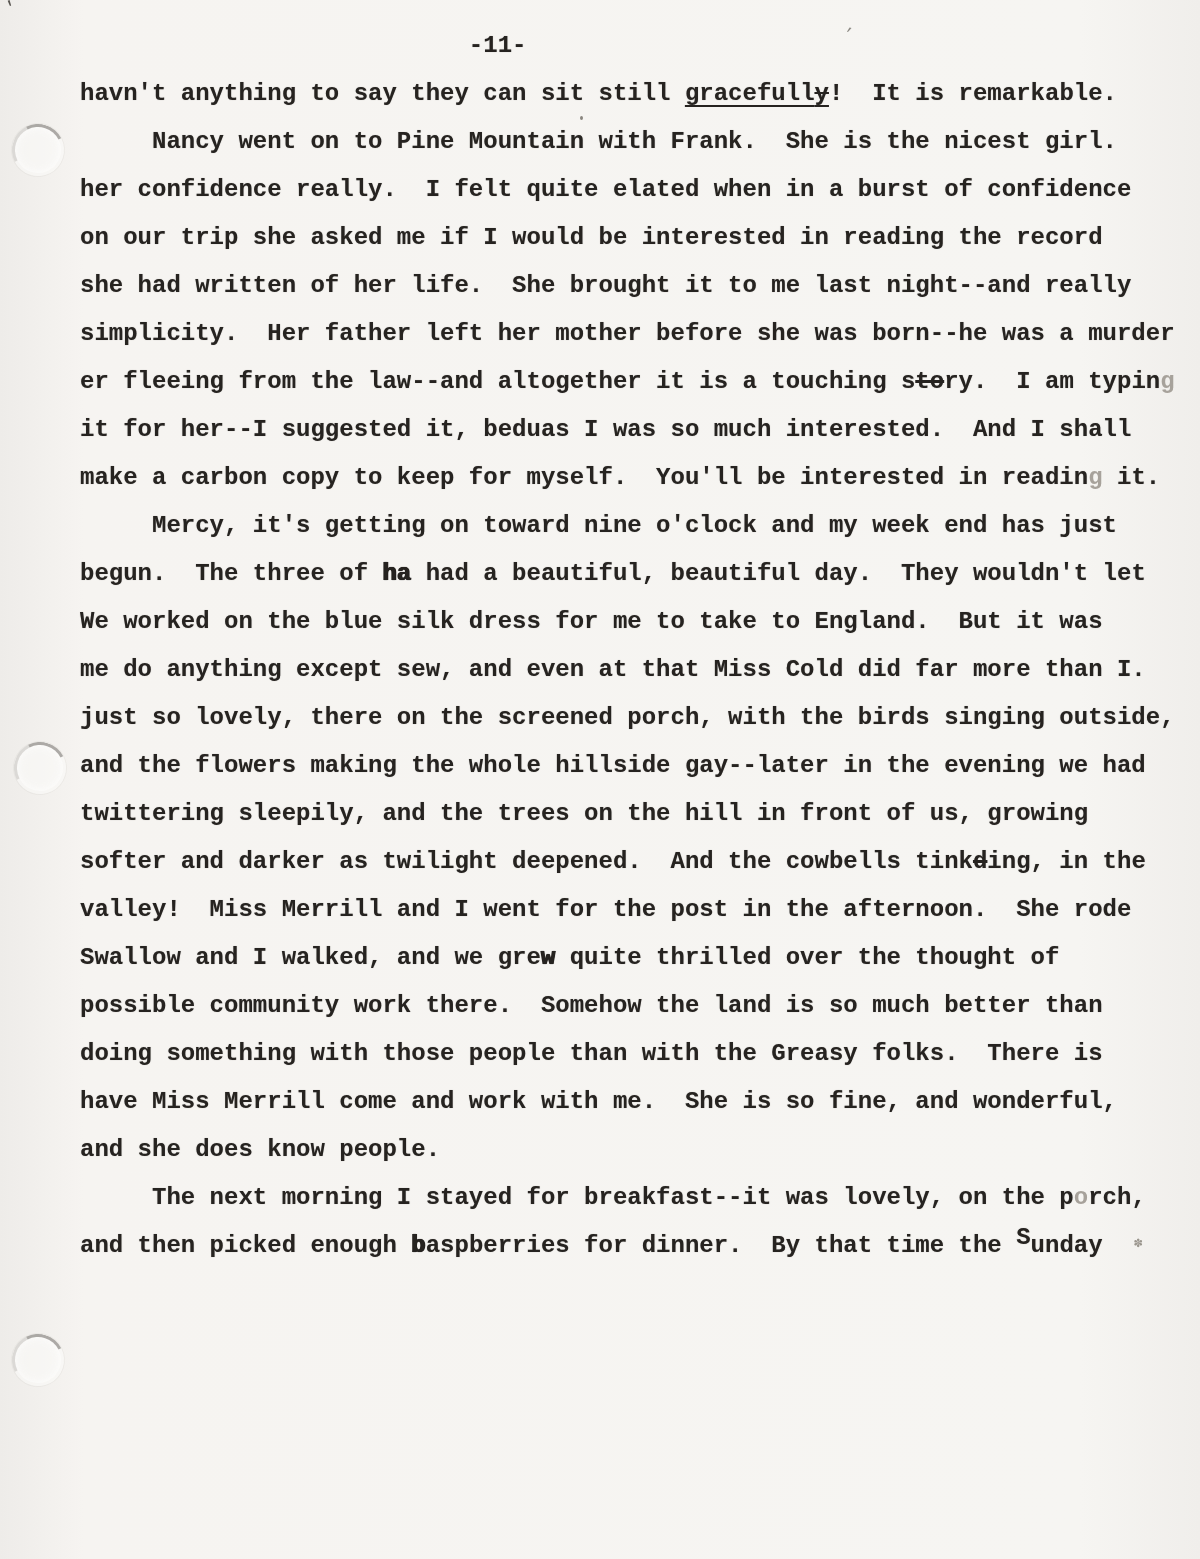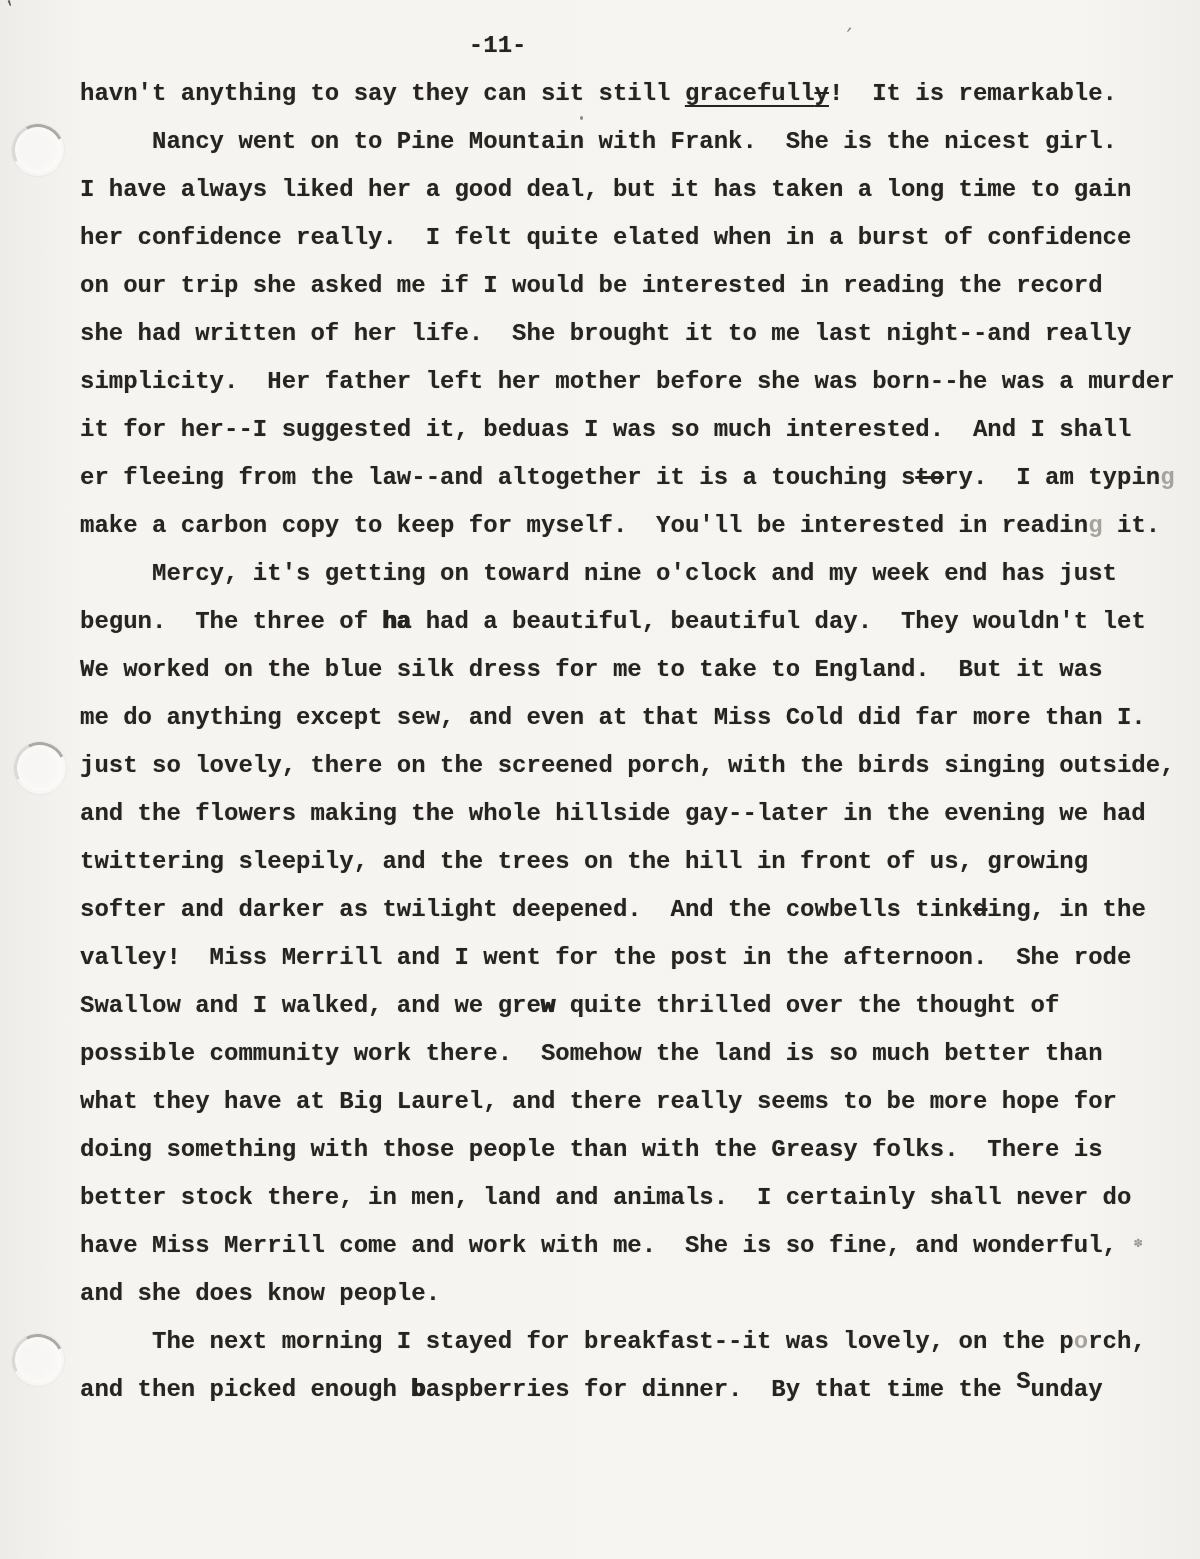--- a/index.html
+++ b/index.html
@@ -85,42 +85,39 @@
   <span class="speck speck-1">'</span>
   <span class="speck speck-2">’</span>
   <span class="speck speck-3">✽</span>
   <div class="speck-dot"></div>
 
   <div class="content">
     <div class="pagenum-line">                           -11-</div>
     <div>
         <div class="line"><span>havn't anything to say they can sit still </span><span class="s-u">gracefull</span><span class="s-u s-o">y</span><span>!  It is remarkable.</span></div>
         <div class="line"><span>     Nancy went on to Pine Mountain with Frank.  She is the nicest girl.</span></div>
-        <div class="line"><span>I have always liked her a good deal, but it has taken a long time to gain</span></div>
         <div class="line"><span>her confidence really.  I felt quite elated when in a burst of confidence</span></div>
         <div class="line"><span>on our trip she asked me if I would be interested in reading the record</span></div>
         <div class="line"><span>she had written of her life.  She brought it to me last night--and really</span></div>
         <div class="line"><span>simplicity.  Her father left her mother before she was born--he was a murder</span></div>
+        <div class="line"><span>er fleeing from the law--and altogether it is a touching s</span><span class="s-o">to</span><span>ry.  I am typin</span><span class="s-f">g</span></div>
         <div class="line"><span>it for her--I suggested it, beduas I was so much interested.  And I shall</span></div>
-        <div class="line"><span>er fleeing from the law--and altogether it is a touching s</span><span class="s-o">to</span><span>ry.  I am typin</span><span class="s-f">g</span></div>
         <div class="line"><span>make a carbon copy to keep for myself.  You'll be interested in readin</span><span class="s-f">g</span><span> it.</span></div>
         <div class="line"><span>     Mercy, it's getting on toward nine o'clock and my week end has just</span></div>
         <div class="line"><span>begun.  The three of </span><span class="s-b">ha</span><span> had a beautiful, beautiful day.  They wouldn't let</span></div>
         <div class="line"><span>We worked on the blue silk dress for me to take to England.  But it was</span></div>
         <div class="line"><span>me do anything except sew, and even at that Miss Cold did far more than I.</span></div>
         <div class="line"><span>just so lovely, there on the screened porch, with the birds singing outside,</span></div>
         <div class="line"><span>and the flowers making the whole hillside gay--later in the evening we had</span></div>
         <div class="line"><span>twittering sleepily, and the trees on the hill in front of us, growing</span></div>
         <div class="line"><span>softer and darker as twilight deepened.  And the cowbells tink</span><span class="s-o">d</span><span>ing, in the</span></div>
         <div class="line"><span>valley!  Miss Merrill and I went for the post in the afternoon.  She rode</span></div>
         <div class="line"><span>Swallow and I walked, and we gre</span><span class="s-b">w</span><span> quite thrilled over the thought of</span></div>
         <div class="line"><span>possible community work there.  Somehow the land is so much better than</span></div>
-        <div class="line"><span>what they have at Big Laurel, and there really seems to be more hope for</span></div>
         <div class="line"><span>doing something with those people than with the Greasy folks.  There is</span></div>
-        <div class="line"><span>better stock there, in men, land and animals.  I certainly shall never do</span></div>
         <div class="line"><span>have Miss Merrill come and work with me.  She is so fine, and wonderful,</span></div>
         <div class="line"><span>and she does know people.</span></div>
         <div class="line"><span>     The next morning I stayed for breakfast--it was lovely, on the p</span><span class="s-f">o</span><span>rch,</span></div>
         <div class="line"><span>and then picked enough </span><span class="s-b">b</span><span>aspberries for dinner.  By that time the </span><span class="s-r">S</span><span>unday</span></div>
       </div>
   </div>
 
 </div>
 
 </body></html>

